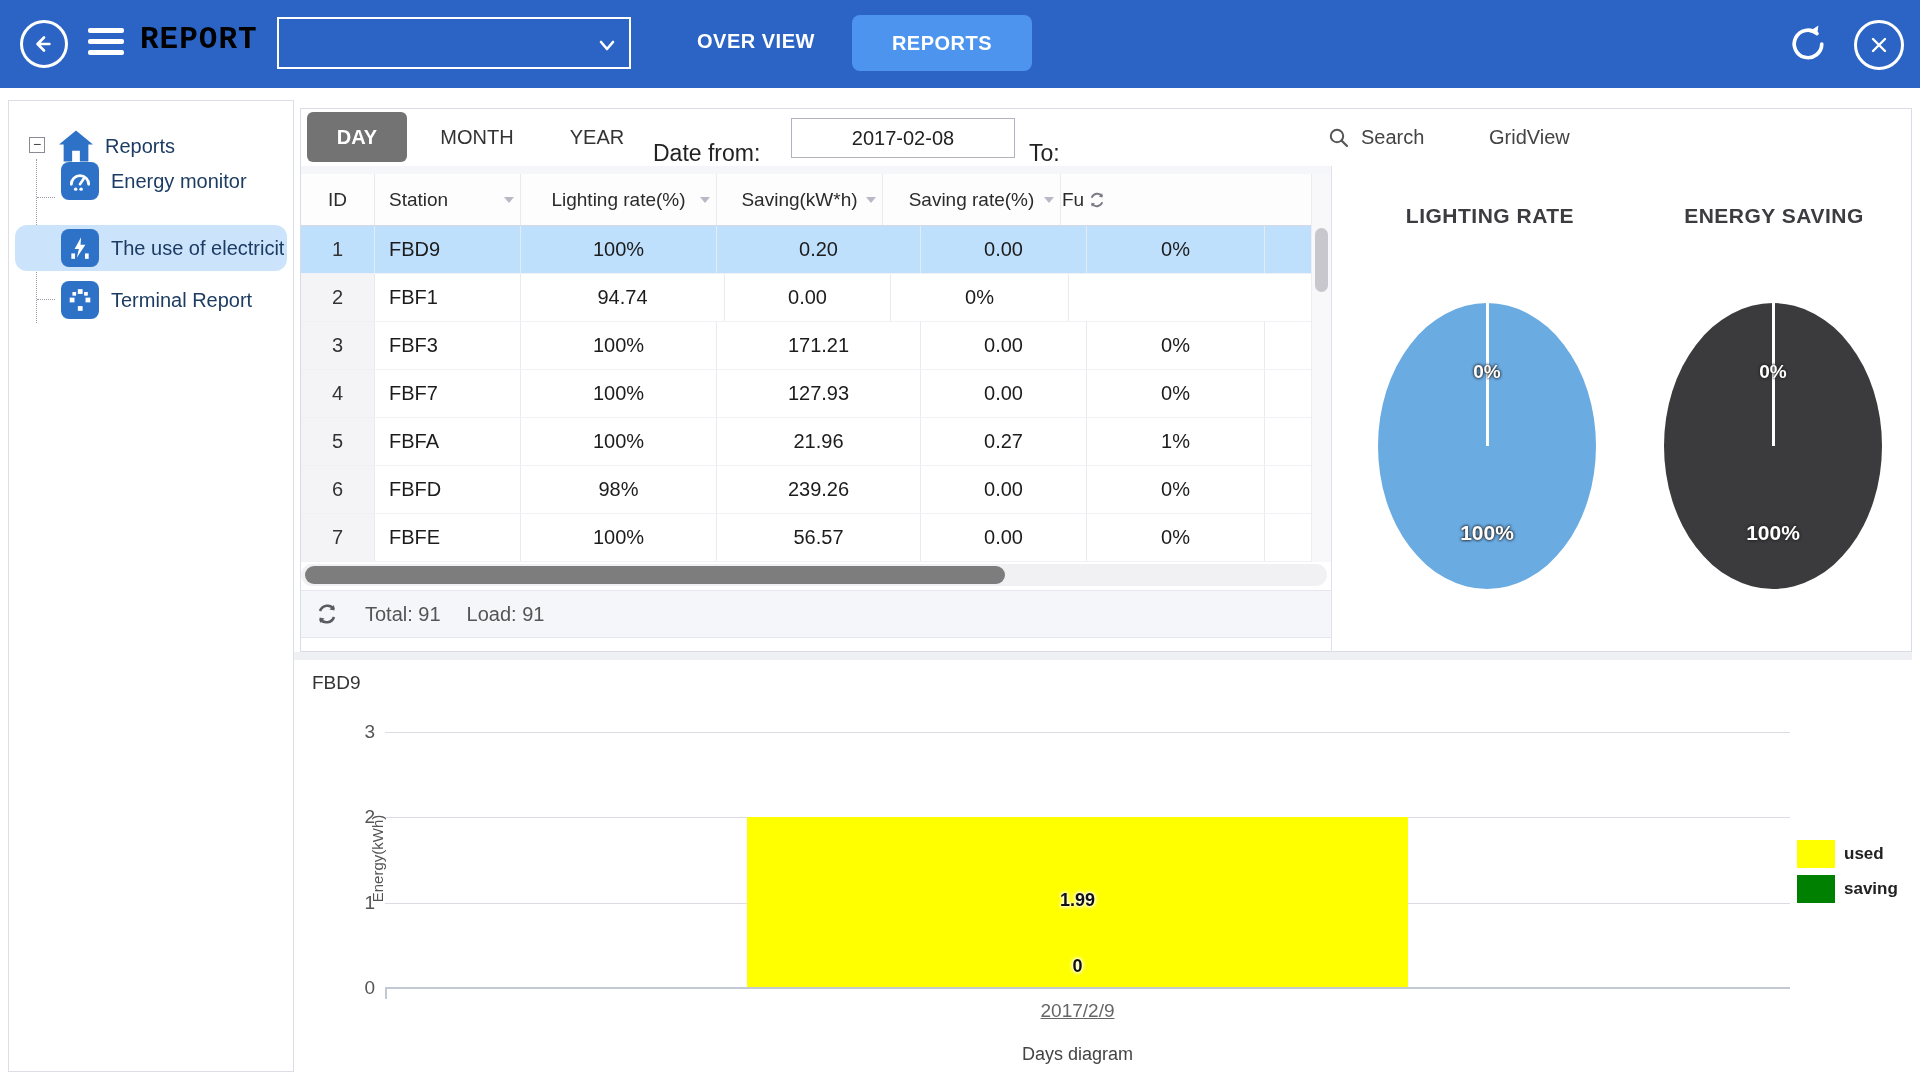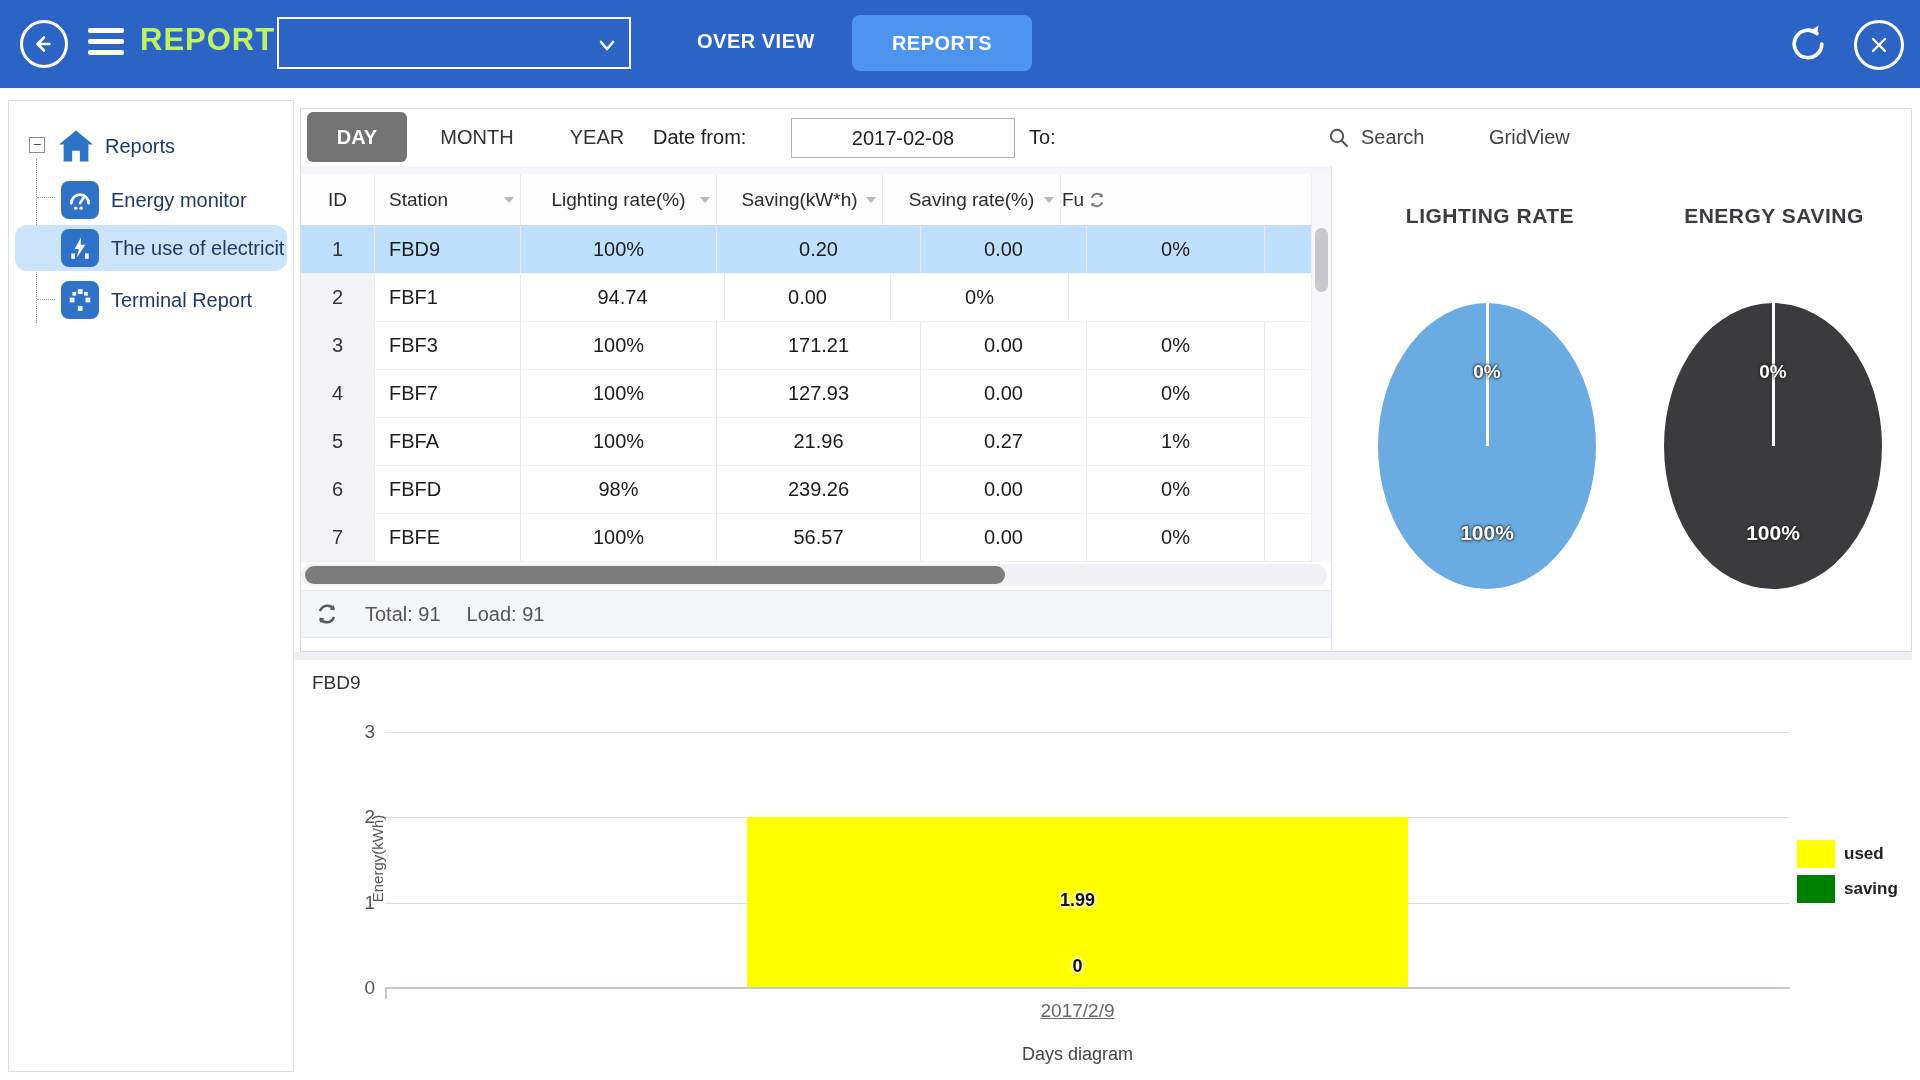--- a/index.html
+++ b/index.html
@@ -3,51 +3,51 @@
 <meta charset="utf-8">
 <style>
   * { box-sizing: border-box; margin: 0; padding: 0; }
   html,body { width:1920px; height:1080px; background:#fff; font-family:"Liberation Sans",sans-serif; overflow:hidden; }
 
   
   #header { position:absolute; left:0; top:0; width:1920px; height:88px; background:#2b64c4; }
   #back-btn { position:absolute; left:20px; top:20px; width:48px; height:48px; border:3px solid #fff; border-radius:50%; display:flex; align-items:center; justify-content:center; cursor:pointer; }
   #menu-btn { position:absolute; left:88px; top:28px; width:36px; height:32px; cursor:pointer; }
   #menu-btn div { height:5px; background:#fff; border-radius:2px; margin-bottom:6px; }
-  #app-title { position:absolute; left:140px; top:22px; color:#bef264; font-size:31px; font-weight:bold; letter-spacing:1px; }
+  #app-title { position:absolute; left:140px; top:22px; color:#000000; font-size:31px; font-weight:bold; letter-spacing:1px;font-family:Liberation Mono, monospace; }
   #hdr-dropdown { position:absolute; left:277px; top:17px; width:354px; height:52px; border:2px solid #fff; display:flex; align-items:center; color:#fff; font-size:18px; padding:0 36px 0 12px; cursor:pointer; }
   #hdr-dropdown svg { position:absolute; right:10px; top:14px; }
   #nav-overview { position:absolute; left:697px; top:30px; color:#fff; font-size:20px; font-weight:bold; letter-spacing:0.5px; cursor:pointer; }
   #nav-reports { position:absolute; left:852px; top:15px; width:180px; height:56px; background:#4d94ee; border-radius:8px; color:#fff; font-size:20px; font-weight:bold; display:flex; align-items:center; justify-content:center; letter-spacing:0.5px; cursor:pointer; }
   #hdr-refresh { position:absolute; left:1786px; top:22px; cursor:pointer; }
   #hdr-close { position:absolute; left:1854px; top:20px; width:50px; height:50px; border:3px solid #fff; border-radius:50%; display:flex; align-items:center; justify-content:center; cursor:pointer; }
 
   
   #sidebar { position:absolute; left:8px; top:100px; width:286px; height:972px; background:#fff; border:1px solid #dcdde6; }
   .tree-item { position:absolute; left:0; width:100%; height:46px; display:flex; align-items:center; cursor:pointer; }
   .tree-item .label { font-size:20px; color:#1d3c63; white-space:nowrap; overflow:hidden; }
   .tree-icon { width:38px; height:38px; border-radius:8px; background:#2e72c8; margin-right:12px; flex:0 0 auto; display:flex; align-items:center; justify-content:center; }
   #expand-box { position:absolute; left:20px; top:36px; width:16px; height:16px; border:1px solid #8a8a93; background:#fff; font-size:14px; line-height:13px; text-align:center; color:#444; cursor:pointer; }
   .guide-v { position:absolute; left:27px; top:58px; width:1px; height:164px; border-left:1px dotted #9a9aa2; }
   .guide-h { position:absolute; left:28px; width:18px; height:1px; border-top:1px dotted #9a9aa2; }
   #tree-reports  { top:22px;  padding-left:48px; }
-  #tree-energy   { top:76px;  padding-left:52px;text-align:right; }
+  #tree-energy   { top:57px;  padding-left:52px;text-align:right; }
   #tree-use      { top:124px; padding-left:52px; }
   #tree-terminal { top:176px; padding-left:52px; }
   #tree-use .hl { position:absolute; left:6px; right:6px; top:0; bottom:0; background:#cbe3fb; border-radius:12px; z-index:0; }
   .tree-item > * { position:relative; z-index:1; }
 
   
   #main-panel { position:absolute; left:300px; top:108px; width:1612px; height:544px; background:#fff; border:1px solid #d9dce6; }
   #toolbar { position:absolute; left:0; top:0; width:100%; height:57px; }
   .range-btn { position:absolute; top:3px; height:50px; display:flex; align-items:center; justify-content:center; font-size:20px; cursor:pointer; color:#333; }
   #btn-day { left:6px; width:100px; background:#737373; color:#fff; border-radius:6px; font-weight:bold; }
   #btn-month { left:126px; width:100px; }
   #btn-year { left:250px; width:92px; }
-  .tb-label { position:absolute; top:0; height:57px; display:flex; align-items:center; font-size:20px; color:#222; }
+  .tb-label { position:absolute; top:16px; height:57px; display:flex; align-items:center; font-size:23px; color:#222; }
   #lbl-datefrom { left:352px; }
   #lbl-to { left:728px; }
   .date-input { position:absolute; top:9px; width:224px; height:40px; border:1px solid #b3b3bd; font-size:20px; text-align:center; color:#222; font-family:"Liberation Sans",sans-serif; background:#fff; }
   #input-from { left:490px; }
   #input-to { left:788px; }
   #search-box { position:absolute; left:1026px; top:0; height:57px; display:flex; align-items:center; gap:10px; cursor:pointer; }
   #search-box span { font-size:20px; color:#444; }
   #gridview-btn { position:absolute; left:1188px; top:0; height:57px; display:flex; align-items:center; font-size:20px; color:#444; cursor:pointer; }
 
   

